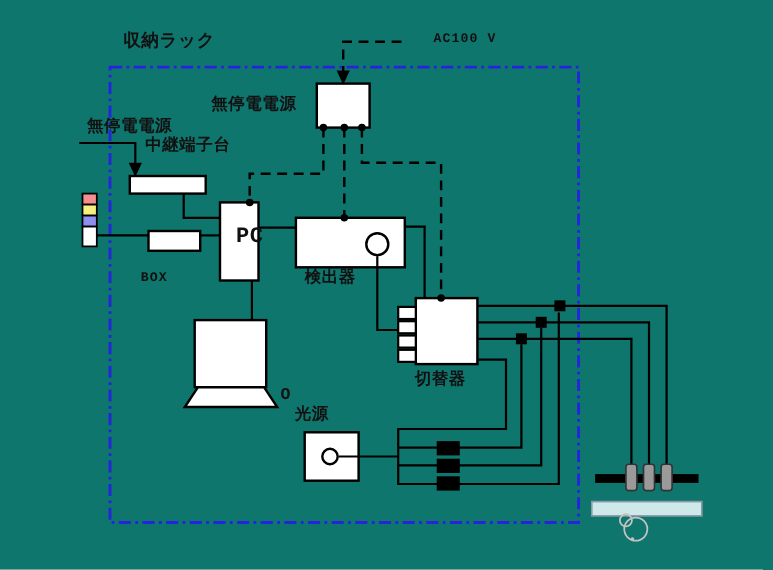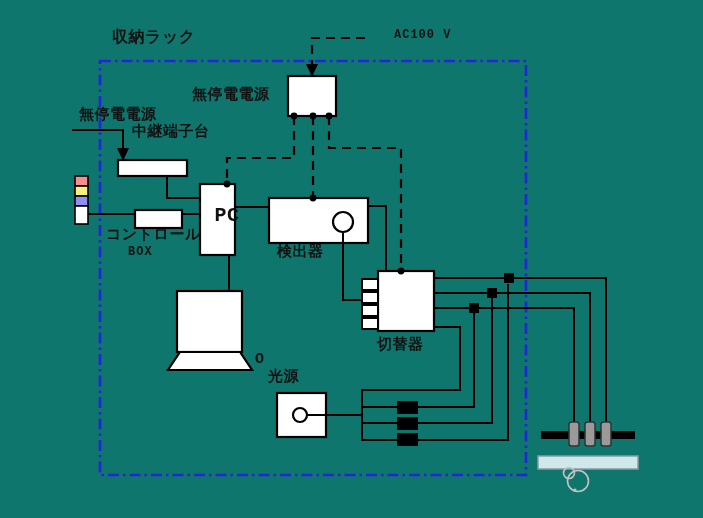--- a/index.html
+++ b/index.html
@@ -125,20 +125,19 @@
       <circle cx="569" cy="473" r="5.5" stroke="#c3c3c3"></circle>
       <circle cx="575" cy="490" r="1.6" stroke="none" fill="#c3c3c3"></circle>
     </g>
   </svg>
 
   <div class="lbl lbl-jp lbl-rack">収納ラック</div>
   <div class="lbl lbl-ac">AC100 V</div>
   <div class="lbl lbl-jp lbl-ups">無停電電源</div>
   <div class="lbl lbl-jp lbl-signal">無停電電源</div>
   <div class="lbl lbl-jp lbl-terminal">中継端子台</div>
-  <div class="lbl lbl-ctrl1">コントロール</div>
   <div class="lbl lbl-ctrl2">BOX</div>
   <div class="lbl lbl-pc">PC</div>
   <div class="lbl lbl-jp lbl-detector">検出器</div>
   <div class="lbl lbl-jp lbl-switcher">切替器</div>
   <div class="lbl lbl-jp lbl-light">光源</div>
   <div class="lbl lbl-o">O</div>
 </div>
 
 </body></html>

